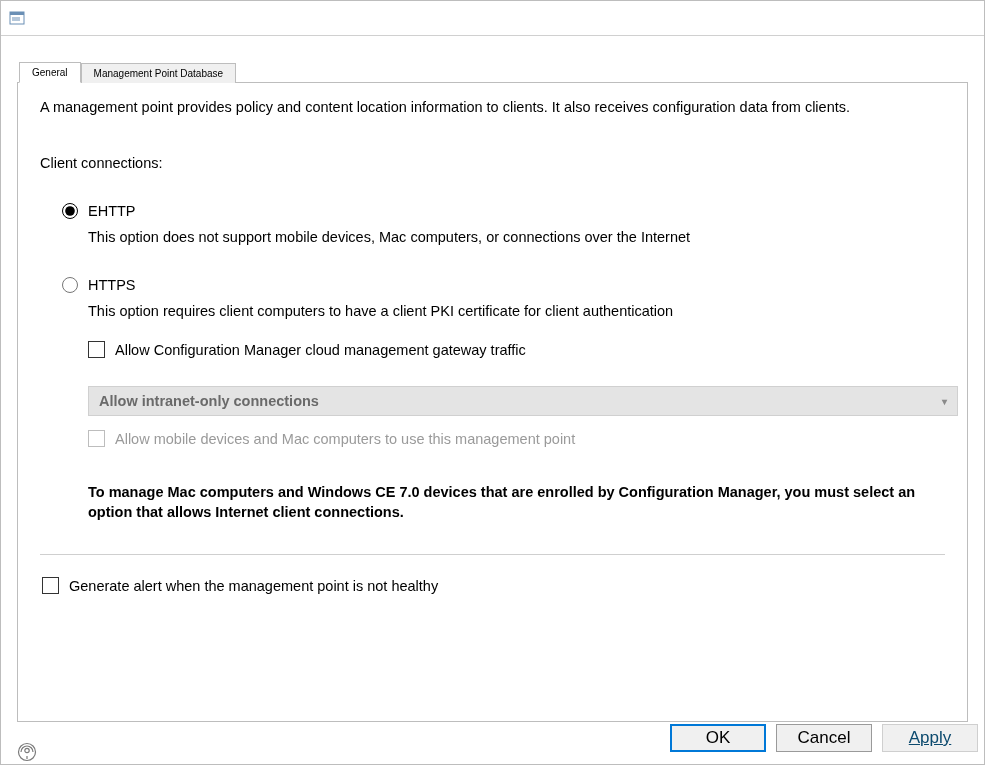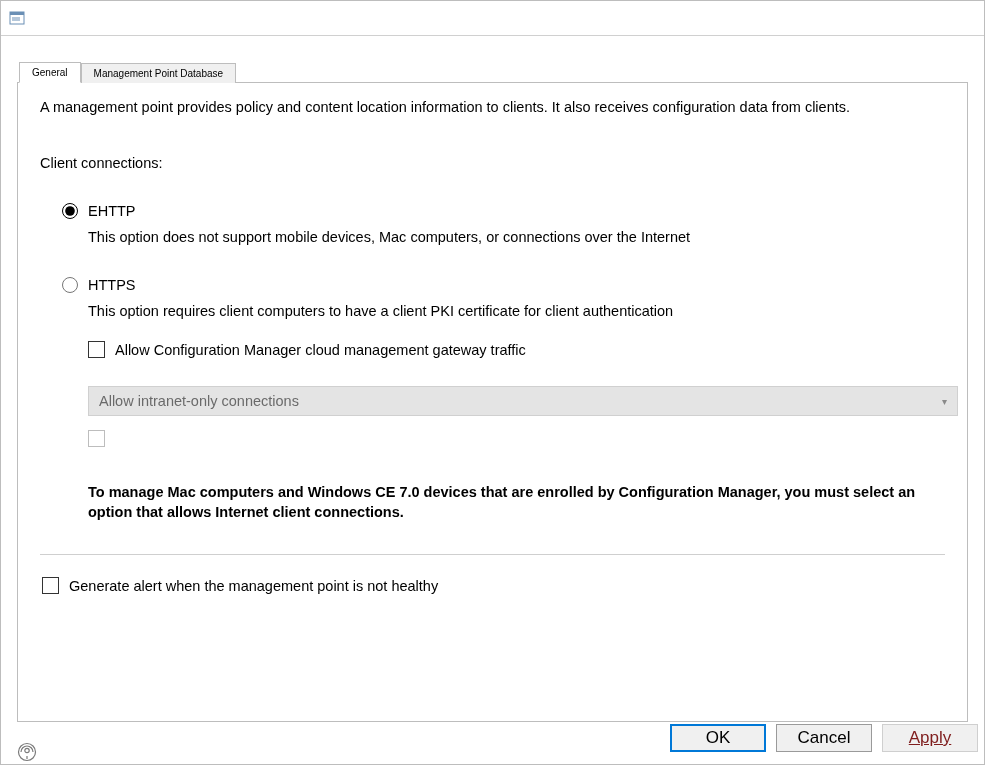--- a/index.html
+++ b/index.html
@@ -125,20 +125,21 @@
     height: 30px;
     background: #e4e4e4;
     border: 1px solid #d0d0d0;
     display: flex;
     align-items: center;
     justify-content: space-between;
     padding: 0 10px;
     box-sizing: border-box;
     color: #6a6a6a;
     margin-bottom: 14px;
+    font-weight: bold;
   }
   .combo .chev {
     font-size: 10px;
     color: #8a8a8a;
   }
   .note {
     margin-left: 48px;
     width: 870px;
     line-height: 1.35;
     margin-top: 36px;
@@ -173,21 +174,21 @@
     border: 1px solid #9a9a9a;
     background: #f0f0f0;
     font-family: inherit;
     font-size: 17px;
     padding: 2px 14px;
   }
   .btn.default {
     border: 2px solid #0078d7;
   }
   .btn.disabled {
-    color: #7f1d1d;
+    color: #0c4a6e;
     border-color: #cfcfcf;
     text-decoration: underline;
   }
   .help-icon {
     width: 20px;
     height: 20px;
   }
   .bottom-bar {
     position: absolute;
     left: 16px;
@@ -242,20 +243,21 @@
         <label>Allow Configuration Manager cloud management gateway traffic</label>
       </div>
 
       <div class="combo">
         <span>Allow intranet-only connections</span>
         <span class="chev">▾</span>
       </div>
 
       <div class="check-row disabled">
         <span class="chkbox disabled"></span>
+        <label>Allow mobile devices and Mac computers to use this management point</label>
       </div>
 
       <div class="note">To manage Mac computers and Windows CE 7.0 devices that are enrolled by Configuration Manager, you must select an option that allows Internet client connections.</div>
 
       <hr class="hr">
 
       <div class="footer-check">
         <span class="chkbox"></span>
         <label>Generate alert when the management point is not healthy</label>
       </div>

